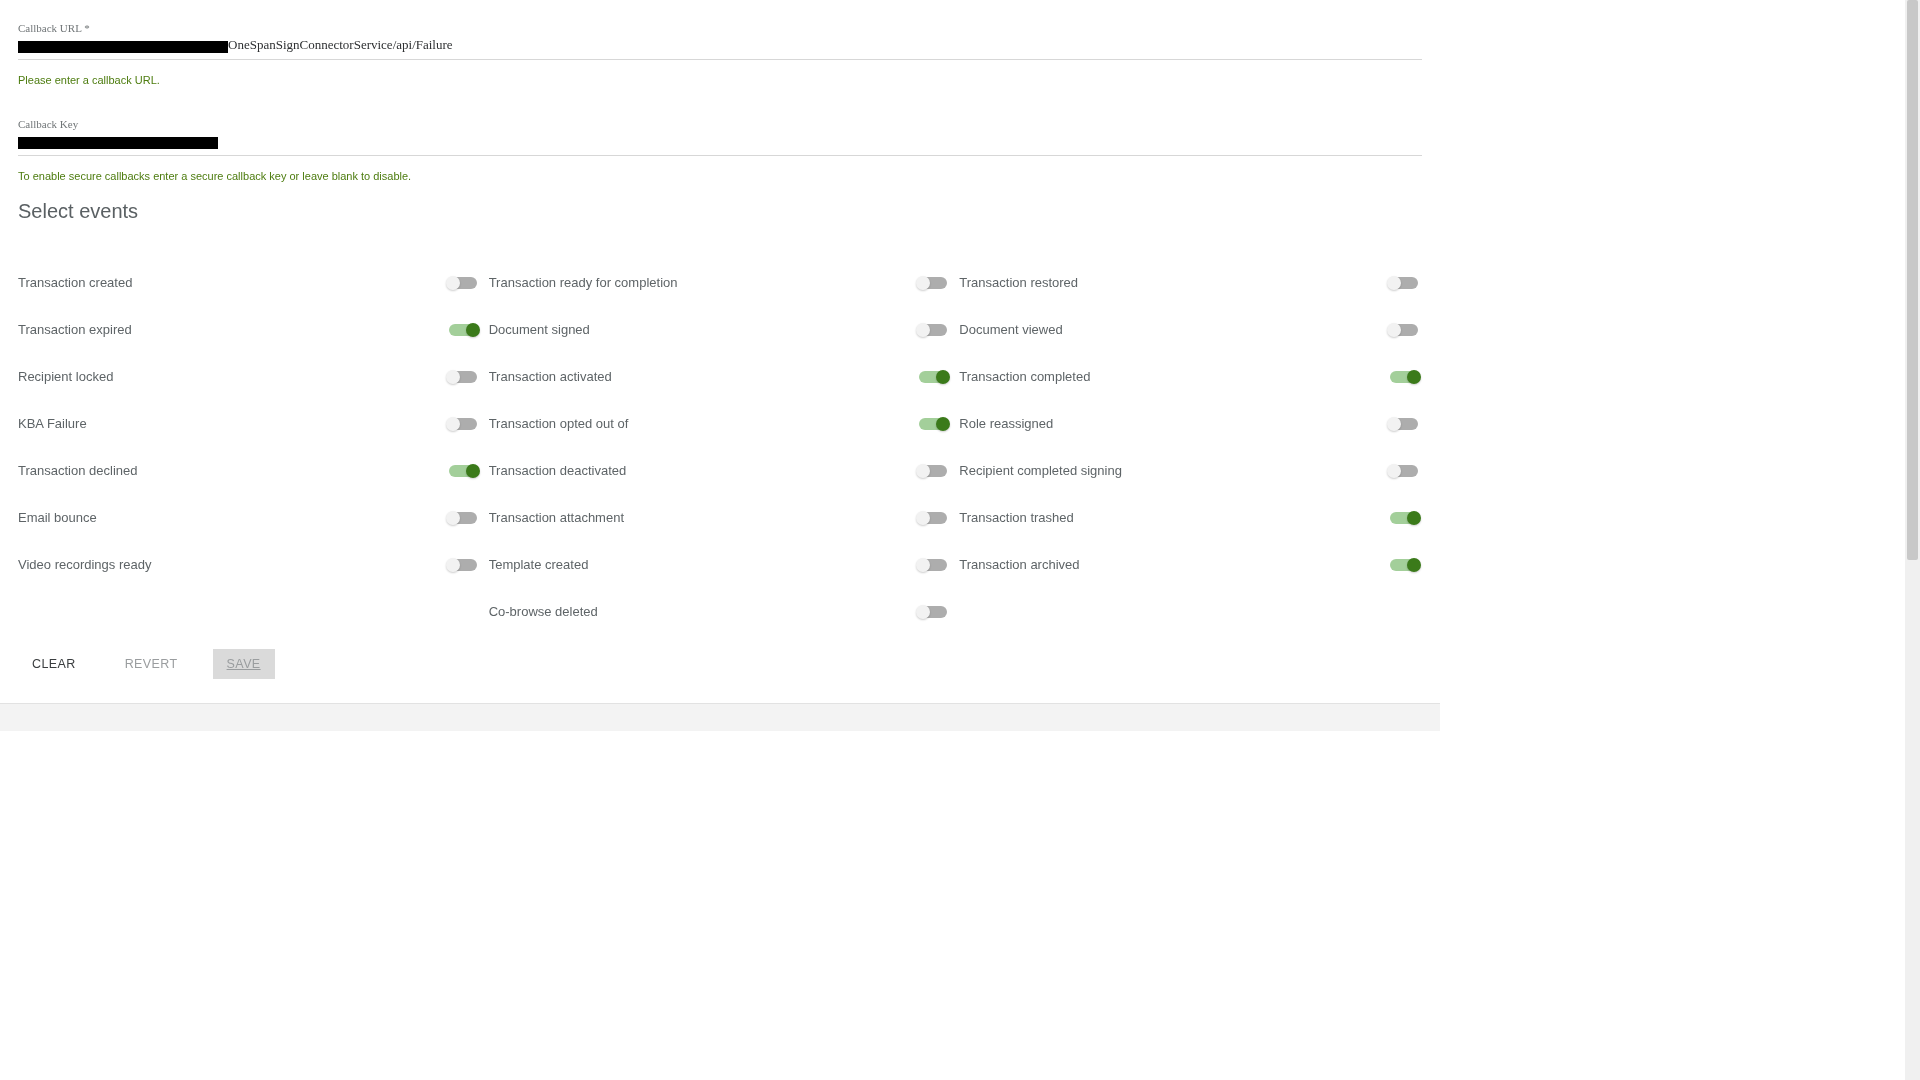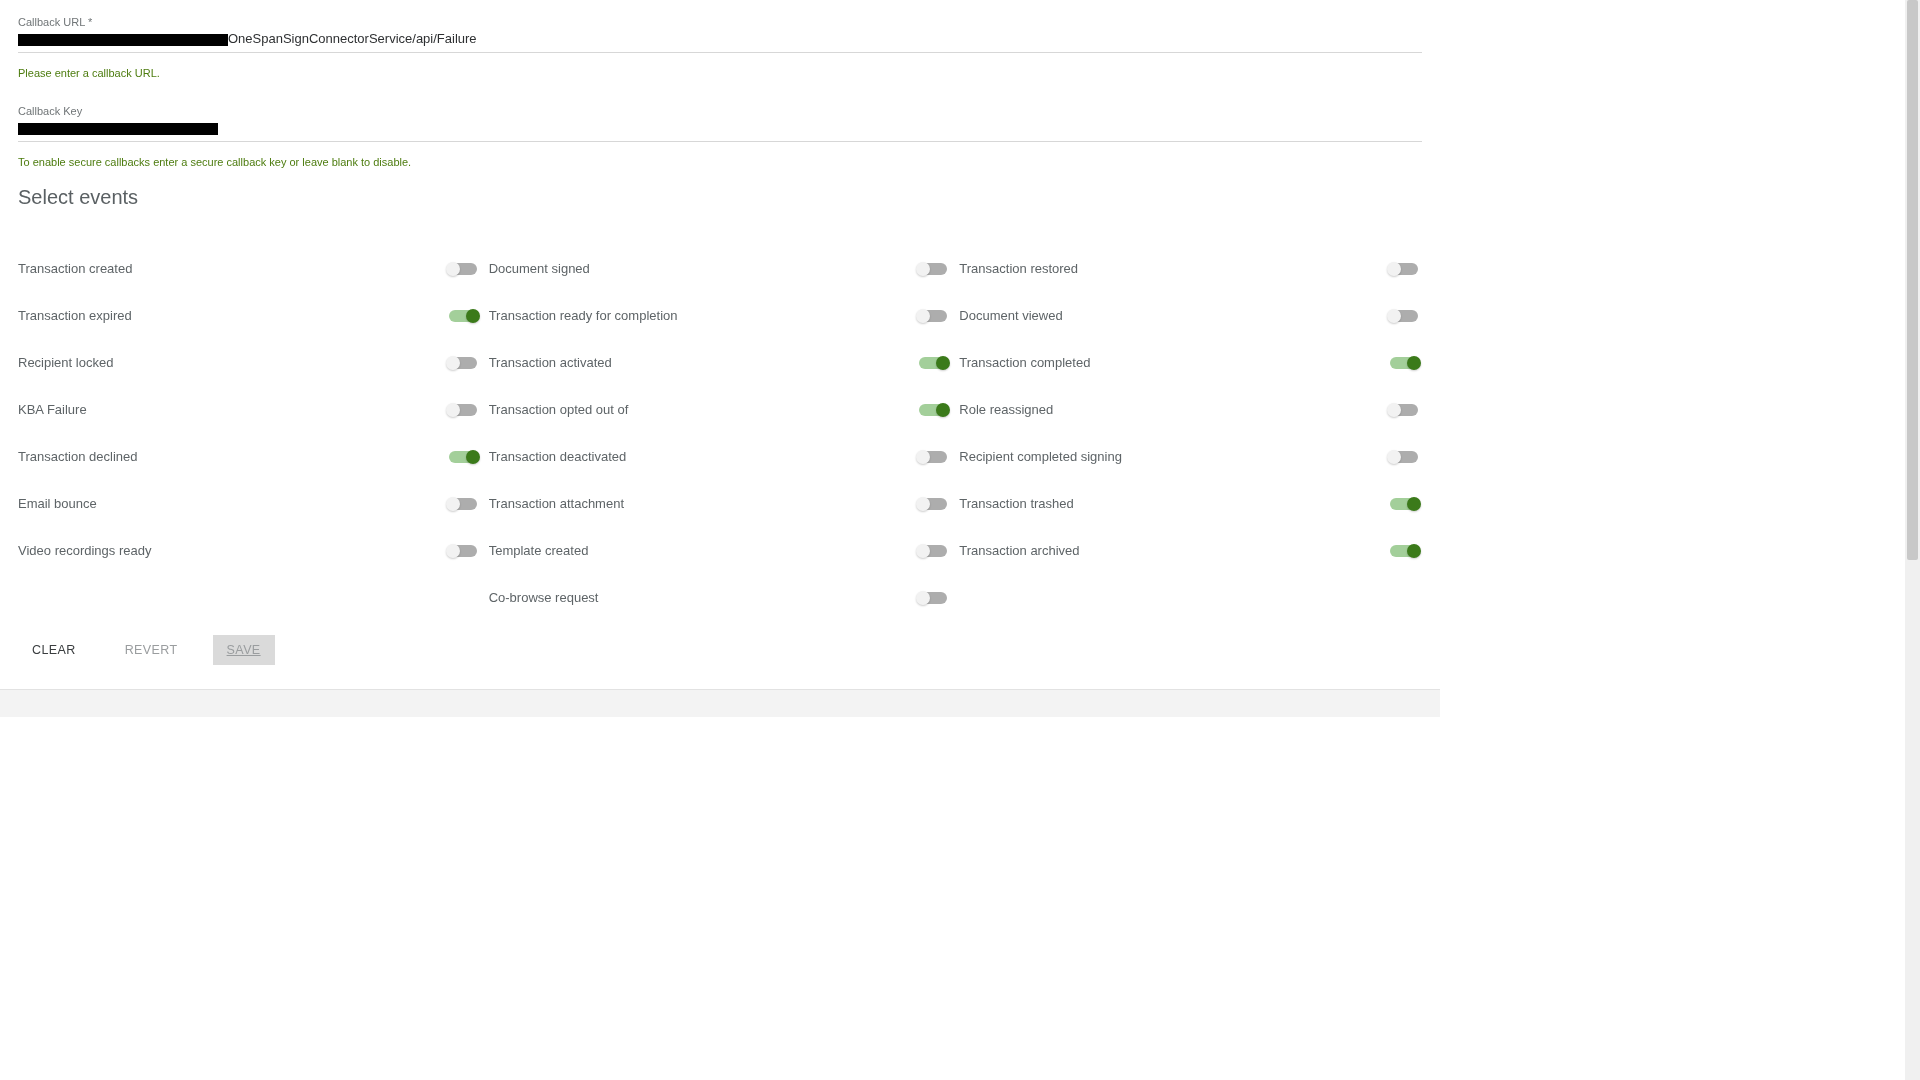--- a/index.html
+++ b/index.html
@@ -5,21 +5,21 @@
     * { margin:0; padding:0; box-sizing:border-box; }
     body {
       font-family: "Helvetica Neue", Helvetica, Arial, sans-serif;
       background:#ffffff;
       color:#555b5e;
       -webkit-font-smoothing:antialiased;
       padding:0 18px 40px 18px;
       width:1440px; 
       min-height:820px;
     }
-    .field { position:relative; margin-top:12px; }
+    .field { position:relative; margin-top:18px;font-family:Liberation Serif, serif; }
     .field-label {
       font-size:11px;
       color:#707577;
       display:block;
       padding-top:4px;
     }
     .redact {
       display:inline-block;
       height:12px;
       background:#000;
@@ -192,32 +192,32 @@
       </div>
       <div class="event-row">
         <span class="event-label">Video recordings ready</span>
         <div class="toggle off">
           <div class="knob"></div>
         </div>
       </div>
     </div>
   <div id="col2">
       <div class="event-row">
+        <span class="event-label">Transaction ready for completion</span>
+        <div class="toggle off">
+          <div class="knob"></div>
+        </div>
+      </div>
+      <div class="event-row">
         <span class="event-label">Document signed</span>
         <div class="toggle off">
           <div class="knob"></div>
         </div>
       </div>
       <div class="event-row">
-        <span class="event-label">Transaction ready for completion</span>
-        <div class="toggle off">
-          <div class="knob"></div>
-        </div>
-      </div>
-      <div class="event-row">
         <span class="event-label">Transaction activated</span>
         <div class="toggle on">
           <div class="knob"></div>
         </div>
       </div>
       <div class="event-row">
         <span class="event-label">Transaction opted out of</span>
         <div class="toggle on">
           <div class="knob"></div>
         </div>
@@ -234,21 +234,21 @@
           <div class="knob"></div>
         </div>
       </div>
       <div class="event-row">
         <span class="event-label">Template created</span>
         <div class="toggle off">
           <div class="knob"></div>
         </div>
       </div>
       <div class="event-row">
-        <span class="event-label">Co-browse request</span>
+        <span class="event-label">Co-browse deleted</span>
         <div class="toggle off">
           <div class="knob"></div>
         </div>
       </div>
     </div>
   <div id="col3">
       <div class="event-row">
         <span class="event-label">Transaction restored</span>
         <div class="toggle off">
           <div class="knob"></div>

